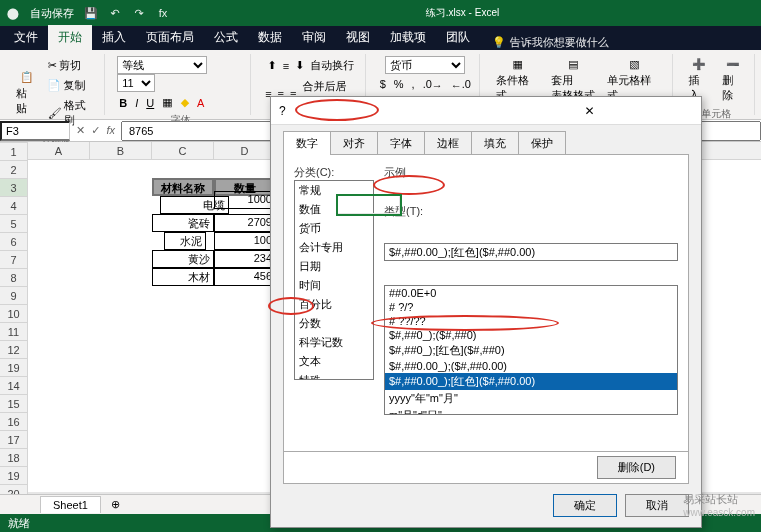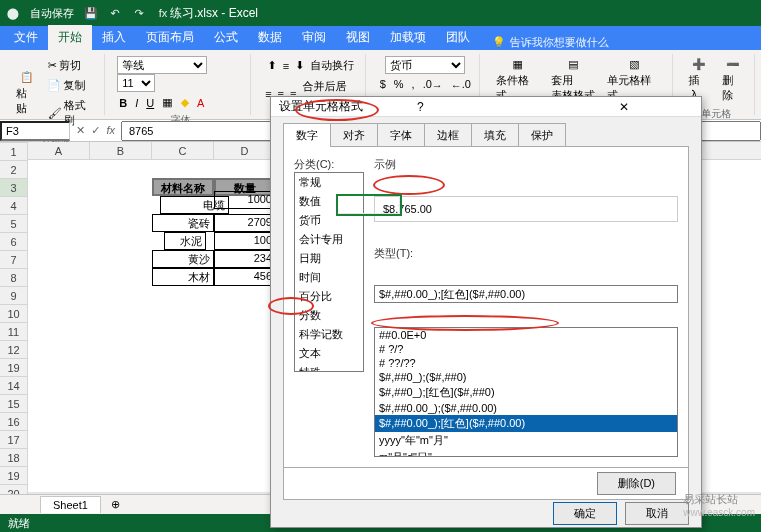--- a/index.html
+++ b/index.html
@@ -1,21 +1,21 @@
 <!DOCTYPE html>
 <html><head>
 <meta charset="utf-8">
 <style>
 *{box-sizing:border-box;margin:0;padding:0;font-family:"Microsoft YaHei","Segoe UI",sans-serif;font-size:11px}
 body{background:#e6e6e6;width:761px;height:532px;overflow:hidden;position:relative}
 .titlebar{height:26px;background:#0c6332;color:#fff;display:flex;align-items:center;padding:0 6px}
 .titlebar .tb-left{display:flex;gap:10px;align-items:center}
-.titlebar .tb-title{flex:1;font-size:12px}
+.titlebar .tb-title{flex:1;text-align:center;font-size:10px}
 .qat-icon{width:14px;height:14px;display:inline-flex;align-items:center;justify-content:center;opacity:.9}
-.ribbon-tabs{height:24px;background:#3b82f6;display:flex;align-items:flex-end;padding-left:4px;color:#fff}
+.ribbon-tabs{height:24px;background:#0f172a;display:flex;align-items:flex-end;padding-left:4px;color:#fff}
 .rtab{padding:4px 10px;font-size:12px;cursor:pointer}
 .rtab.active{background:#f3f2f1;color:#0c6332}
 .tellme{margin-left:12px;display:flex;align-items:center;gap:4px;opacity:.9}
 .ribbon{height:70px;background:#f3f2f1;border-bottom:1px solid #c6c6c6;display:flex;padding:4px 6px;gap:6px}
 .rgroup{display:flex;flex-direction:column;justify-content:space-between;border-right:1px solid #dcdcdc;padding:2px 6px}
 .rgroup-label{text-align:center;font-size:10px;color:#666;margin-top:2px}
 .rgroup-body{display:flex;gap:4px;align-items:center;flex:1}
 .rbtn{display:flex;flex-direction:column;align-items:center;gap:2px;padding:2px 4px;cursor:pointer}
 .rbtn-sm{padding:2px;cursor:pointer;display:inline-flex;align-items:center;gap:2px}
 select.rsel{height:18px;font-size:11px;border:1px solid #aaa;background:#fff}
@@ -40,29 +40,29 @@
 .stab{padding:2px 12px;background:#fff;border:1px solid #c6c6c6;border-bottom:none;font-size:11px}
 .statusbar{position:absolute;bottom:0;left:0;right:0;height:18px;background:#0c6332;color:#fff;display:flex;align-items:center;padding:0 8px;font-size:11px}
 .dialog{position:absolute;top:96px;left:270px;width:432px;height:432px;background:#f0f0f0;border:1px solid #8e8e8e;box-shadow:2px 2px 8px rgba(0,0,0,.3);display:flex;flex-direction:column}
 .dlg-title{height:28px;display:flex;align-items:center;padding:0 8px;background:#fff;border-bottom:1px solid #ddd}
 .dlg-title span{flex:1;font-size:12px}
 .dlg-close{width:30px;text-align:center;cursor:pointer;font-size:14px}
 .dlg-tabs{display:flex;padding:6px 12px 0;gap:0}
 .dtab{padding:4px 12px;border:1px solid #aaa;border-bottom:none;background:#f0f0f0;font-size:11px;cursor:pointer;margin-right:-1px}
 .dtab.active{background:#fff;position:relative;z-index:2}
 .dlg-body{flex:1;background:#fff;margin:0 12px;border:1px solid #aaa;padding:10px;display:flex;gap:10px;margin-top:-1px}
-.cat-list{width:70px;border:1px solid #7a7a7a;background:#fff;height:200px;overflow:hidden}
+.cat-list{width:80px;border:1px solid #7a7a7a;background:#fff;height:200px;overflow:hidden}
 .cat-item{padding:2px 4px;font-size:11px;cursor:pointer}
 .right-pane{flex:1;display:flex;flex-direction:column;gap:24px}
 .sample-box{border:1px solid #ccc;padding:6px 8px;display:inline-block}
 .type-input{width:100%;border:1px solid #7a7a7a;padding:2px 4px;font-size:11px}
 .type-list{border:1px solid #7a7a7a;height:130px;overflow-y:auto;background:#fff}
 .type-item{padding:1px 4px;font-size:11px;cursor:pointer;white-space:nowrap}
 .type-item.sel{background:#0a64ad;color:#fff}
-.dlg-footer{padding:2px 12px;display:flex;justify-content:flex-end;gap:8px;background:#f0f0f0}
+.dlg-footer{padding:10px 12px;display:flex;justify-content:flex-end;gap:8px;background:#f0f0f0}
 .dlg-btn{padding:3px 20px;border:1px solid #888;background:#e9e9e9;cursor:pointer;font-size:11px}
 .dlg-btn.primary{border:1px solid #0a64ad}
 .help-text{font-size:11px;color:#333;padding:8px 12px;background:#fff;margin:0 12px;border-left:1px solid #aaa;border-right:1px solid #aaa}
 .del-row{display:flex;justify-content:flex-end;padding:4px 12px;background:#fff;margin:0 12px;border-left:1px solid #aaa;border-right:1px solid #aaa;border-bottom:1px solid #aaa}
 .circle{position:absolute;border:2px solid #d93025;border-radius:50%;pointer-events:none}
 .watermark{position:absolute;bottom:14px;right:6px;font-size:14px;color:#888;font-family:"SimSun"}
 .watermark .url{font-size:10px;color:#bbb}
 .lbl{font-size:11px;color:#333}
 </style>
 </head>
@@ -243,21 +243,20 @@
   <div class="stab">Sheet1</div>
   <div style="padding:2px 8px;cursor:pointer">⊕</div>
 </div>
 
 <div class="statusbar">
   <span>就绪</span>
 </div>
 
 <div class="dialog">
   <div class="dlg-title">
-    <span>设置单元格格式</span>
     <span>?</span>
     <span class="dlg-close">✕</span>
   </div>
   <div class="dlg-tabs">
     <div class="dtab active">数字</div>
     <div class="dtab">对齐</div>
     <div class="dtab">字体</div>
     <div class="dtab">边框</div>
     <div class="dtab">填充</div>
     <div class="dtab">保护</div>
@@ -274,21 +273,20 @@
           <div class="cat-item">时间</div>
           <div class="cat-item">百分比</div>
           <div class="cat-item">分数</div>
           <div class="cat-item">科学记数</div>
           <div class="cat-item">文本</div>
           <div class="cat-item">特殊</div>
         </div>
     </div>
     <div class="right-pane">
       <div class="lbl">示例</div>
-      <div class="sample-box">$8,765.00</div>
       <div class="lbl">类型(T):</div>
       <input class="type-input" value="$#,##0.00_);[红色]($#,##0.00)" style="">
       <div class="type-list" id="typelist">
           <div class="type-item">##0.0E+0</div>
           <div class="type-item"># ?/?</div>
           <div class="type-item"># ??/??</div>
           <div class="type-item">$#,##0_);($#,##0)</div>
           <div class="type-item">$#,##0_);[红色]($#,##0)</div>
           <div class="type-item">$#,##0.00_);($#,##0.00)</div>
           <div class="type-item sel">$#,##0.00_);[红色]($#,##0.00)</div>

